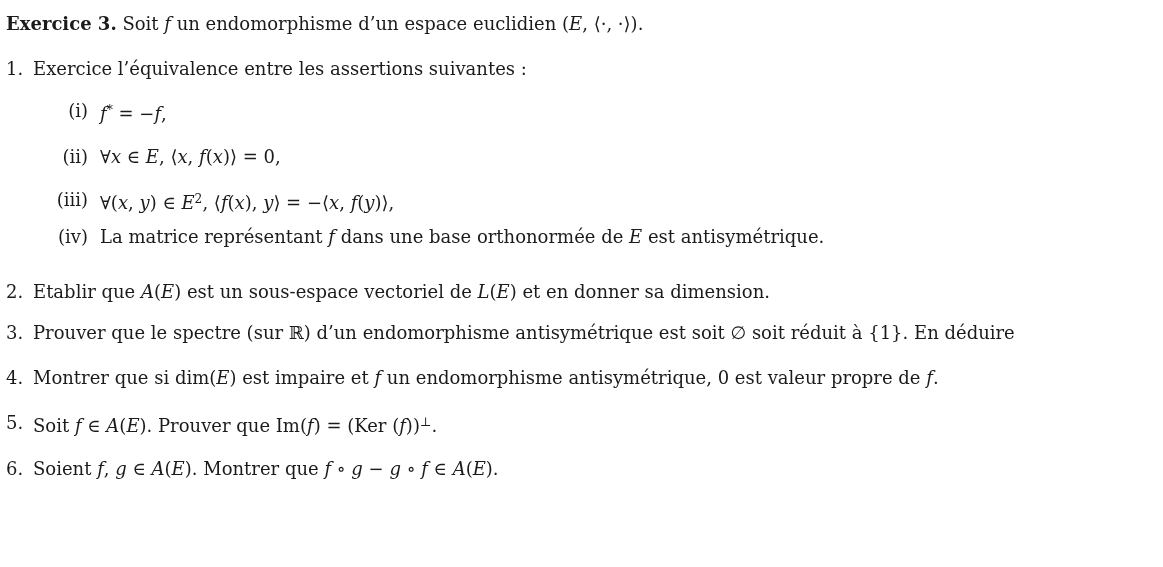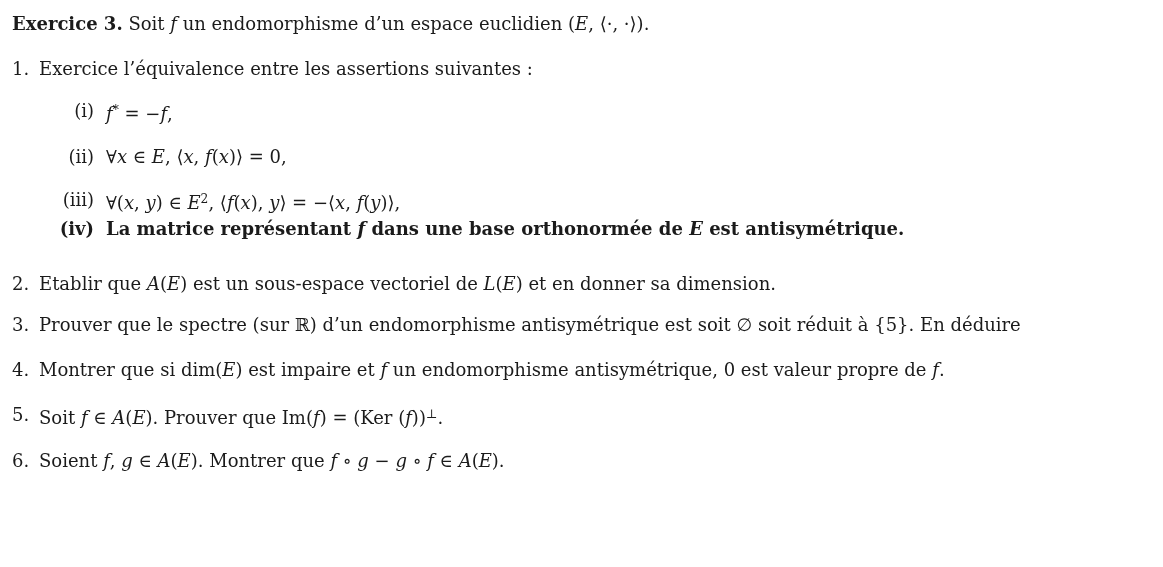--- a/index.html
+++ b/index.html
@@ -2,36 +2,36 @@
 <html><head>
 <meta charset="utf-8">
 <style>
   html, body { margin: 0; padding: 0; }
   body {
     width: 1163px; height: 567px; overflow: hidden;
     background: #ffffff;
     font-family: "DejaVu Serif", "Liberation Serif", serif;
     font-size: 18px; line-height: 27px; color: #1b1b1b;
   }
-  #doc { padding: 10px 0 0 6px; }
+  #doc { padding: 10px 0 0 0; }
   .block { position: relative; }
   .tline { white-space: nowrap; }
   .header { padding-left: 6px; }
   .item { padding-left: 33px; }
   .item > .marker { position: absolute; left: 6px; top: 0; }
   .subitem { padding-left: 100px; margin-top: 16px; }
   .subitem > .marker { position: absolute; left: 0; top: 0; width: 88px; text-align: right; }
   .subitem.first { margin-top: 15px; }
   .subpara { padding-left: 56px; }
   .i   { font-style: italic; }
   .b   { font-weight: bold; }
   .cal { font-style: italic; }
   .sup { font-size: 68%; vertical-align: 0.45em; font-style: normal; }
   [data-name="question-1"]   { margin-top: 18px; }
-  [data-name="assertion-iv"] { margin-top: 0; font-weight: bold; }
+  [data-name="assertion-iv"] { margin-top: 8px; }
   .subpara                   { margin-top: 20px; }
   [data-name="question-2"]   { margin-top: 28px; }
   [data-name="question-3"]   { margin-top: 14px; }
   [data-name="question-4"]   { margin-top: 18px; }
   [data-name="question-5"]   { margin-top: 18px; }
   [data-name="question-6"]   { margin-top: 16px; }
 </style>
 </head>
 <body>
 
@@ -60,21 +60,21 @@
       <div class="tline" data-name="text-line"><span data-name="text-run">La matrice représentant </span><span class="i" data-name="text-run">f</span><span data-name="text-run"> dans une base orthonormée de </span><span class="i" data-name="text-run">E</span><span data-name="text-run"> est antisymétrique.</span></div>
     </div>
     <div class="block subpara" data-name="antisymmetric-definition">
     </div>
     <div class="block item" data-name="question-2">
       <span class="marker" data-name="question-2-marker">2.</span>
       <div class="tline" data-name="text-line"><span data-name="text-run">Etablir que </span><span class="cal" data-name="text-run">A</span><span data-name="text-run">(</span><span class="i" data-name="text-run">E</span><span data-name="text-run">)</span><span data-name="text-run"> est un sous-espace vectoriel de </span><span class="i" data-name="text-run">L</span><span data-name="text-run">(</span><span class="i" data-name="text-run">E</span><span data-name="text-run">)</span><span data-name="text-run"> et en donner sa dimension.</span></div>
     </div>
     <div class="block item" data-name="question-3">
       <span class="marker" data-name="question-3-marker">3.</span>
-      <div class="tline" data-name="text-line"><span data-name="text-run">Prouver que le spectre (sur ℝ) d’un endomorphisme antisymétrique est soit ∅ soit réduit à {5}. En déduire</span></div>
+      <div class="tline" data-name="text-line"><span data-name="text-run">Prouver que le spectre (sur ℝ) d’un endomorphisme antisymétrique est soit ∅ soit réduit à {1}. En déduire</span></div>
     </div>
     <div class="block item" data-name="question-4">
       <span class="marker" data-name="question-4-marker">4.</span>
       <div class="tline" data-name="text-line"><span data-name="text-run">Montrer que si dim(</span><span class="i" data-name="text-run">E</span><span data-name="text-run">) est impaire et </span><span class="i" data-name="text-run">f</span><span data-name="text-run"> un endomorphisme antisymétrique, 0 est valeur propre de </span><span class="i" data-name="text-run">f</span><span data-name="text-run">.</span></div>
     </div>
     <div class="block item" data-name="question-5">
       <span class="marker" data-name="question-5-marker">5.</span>
       <div class="tline" data-name="text-line"><span data-name="text-run">Soit </span><span class="i" data-name="text-run">f</span><span data-name="text-run"> ∈ </span><span class="cal" data-name="text-run">A</span><span data-name="text-run">(</span><span class="i" data-name="text-run">E</span><span data-name="text-run">). Prouver que Im(</span><span class="i" data-name="text-run">f</span><span data-name="text-run">) = (Ker (</span><span class="i" data-name="text-run">f</span><span data-name="text-run">))</span><span class="sup" data-name="text-run">⊥</span><span data-name="text-run">.</span></div>
     </div>
     <div class="block item" data-name="question-6">

